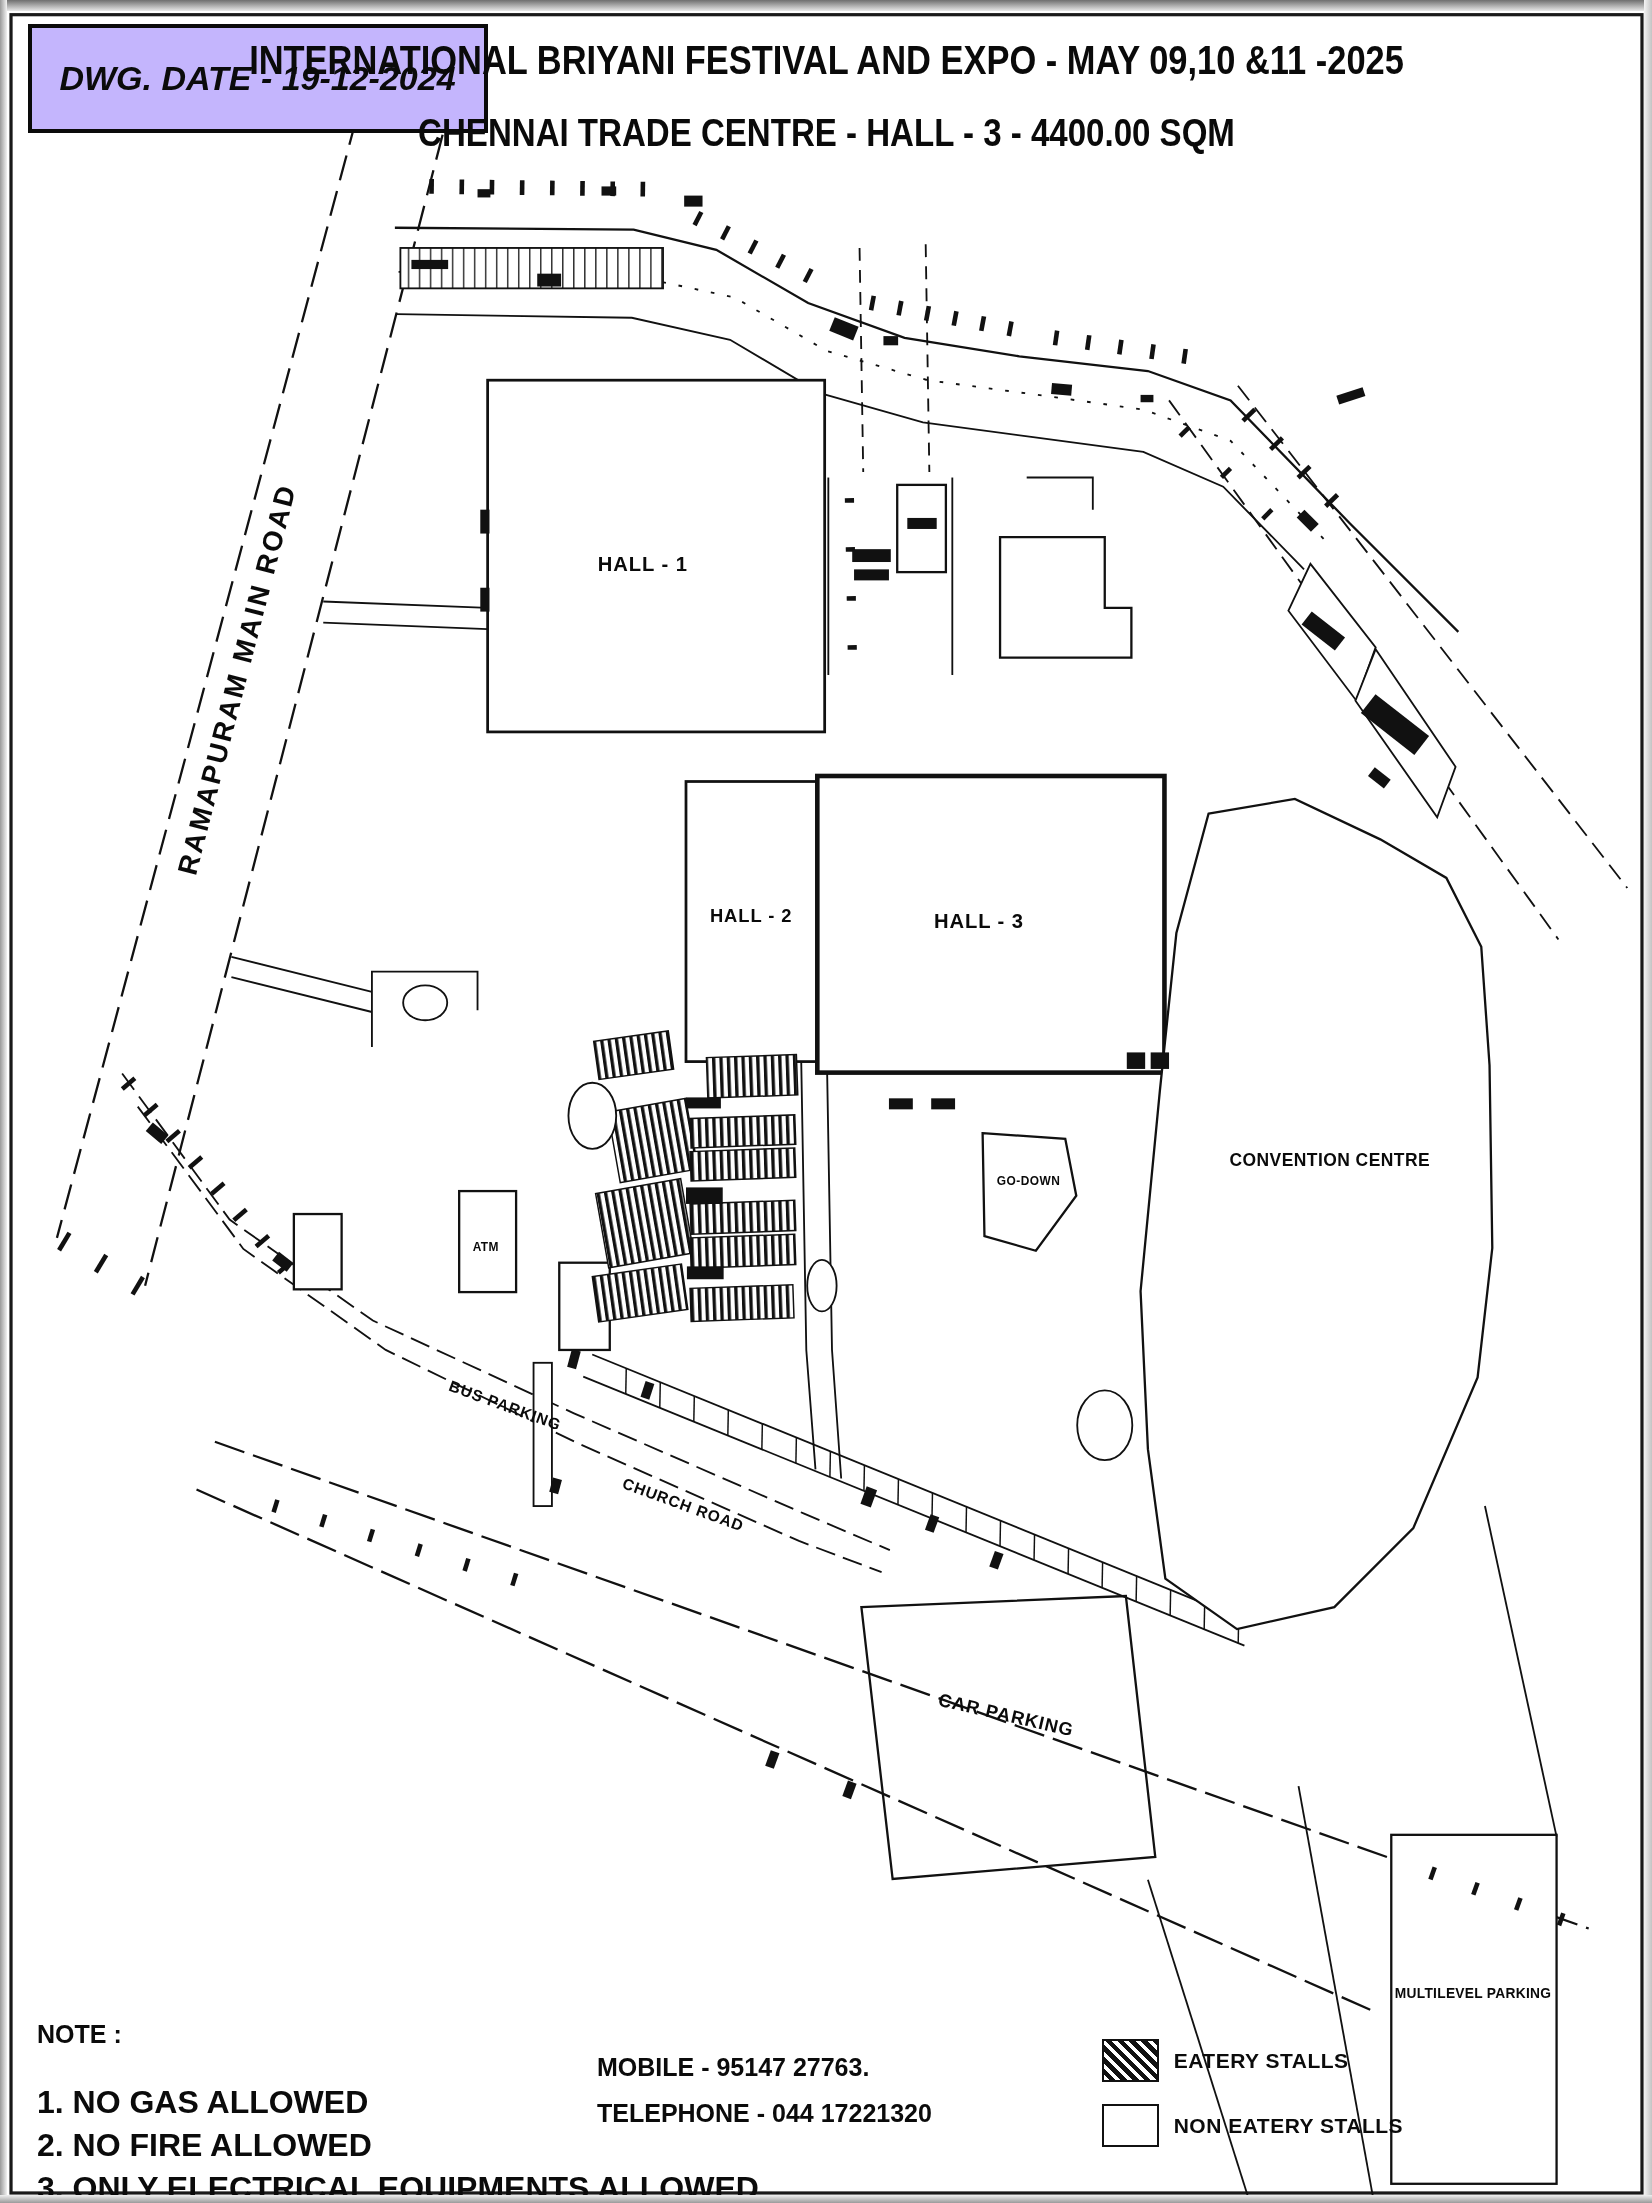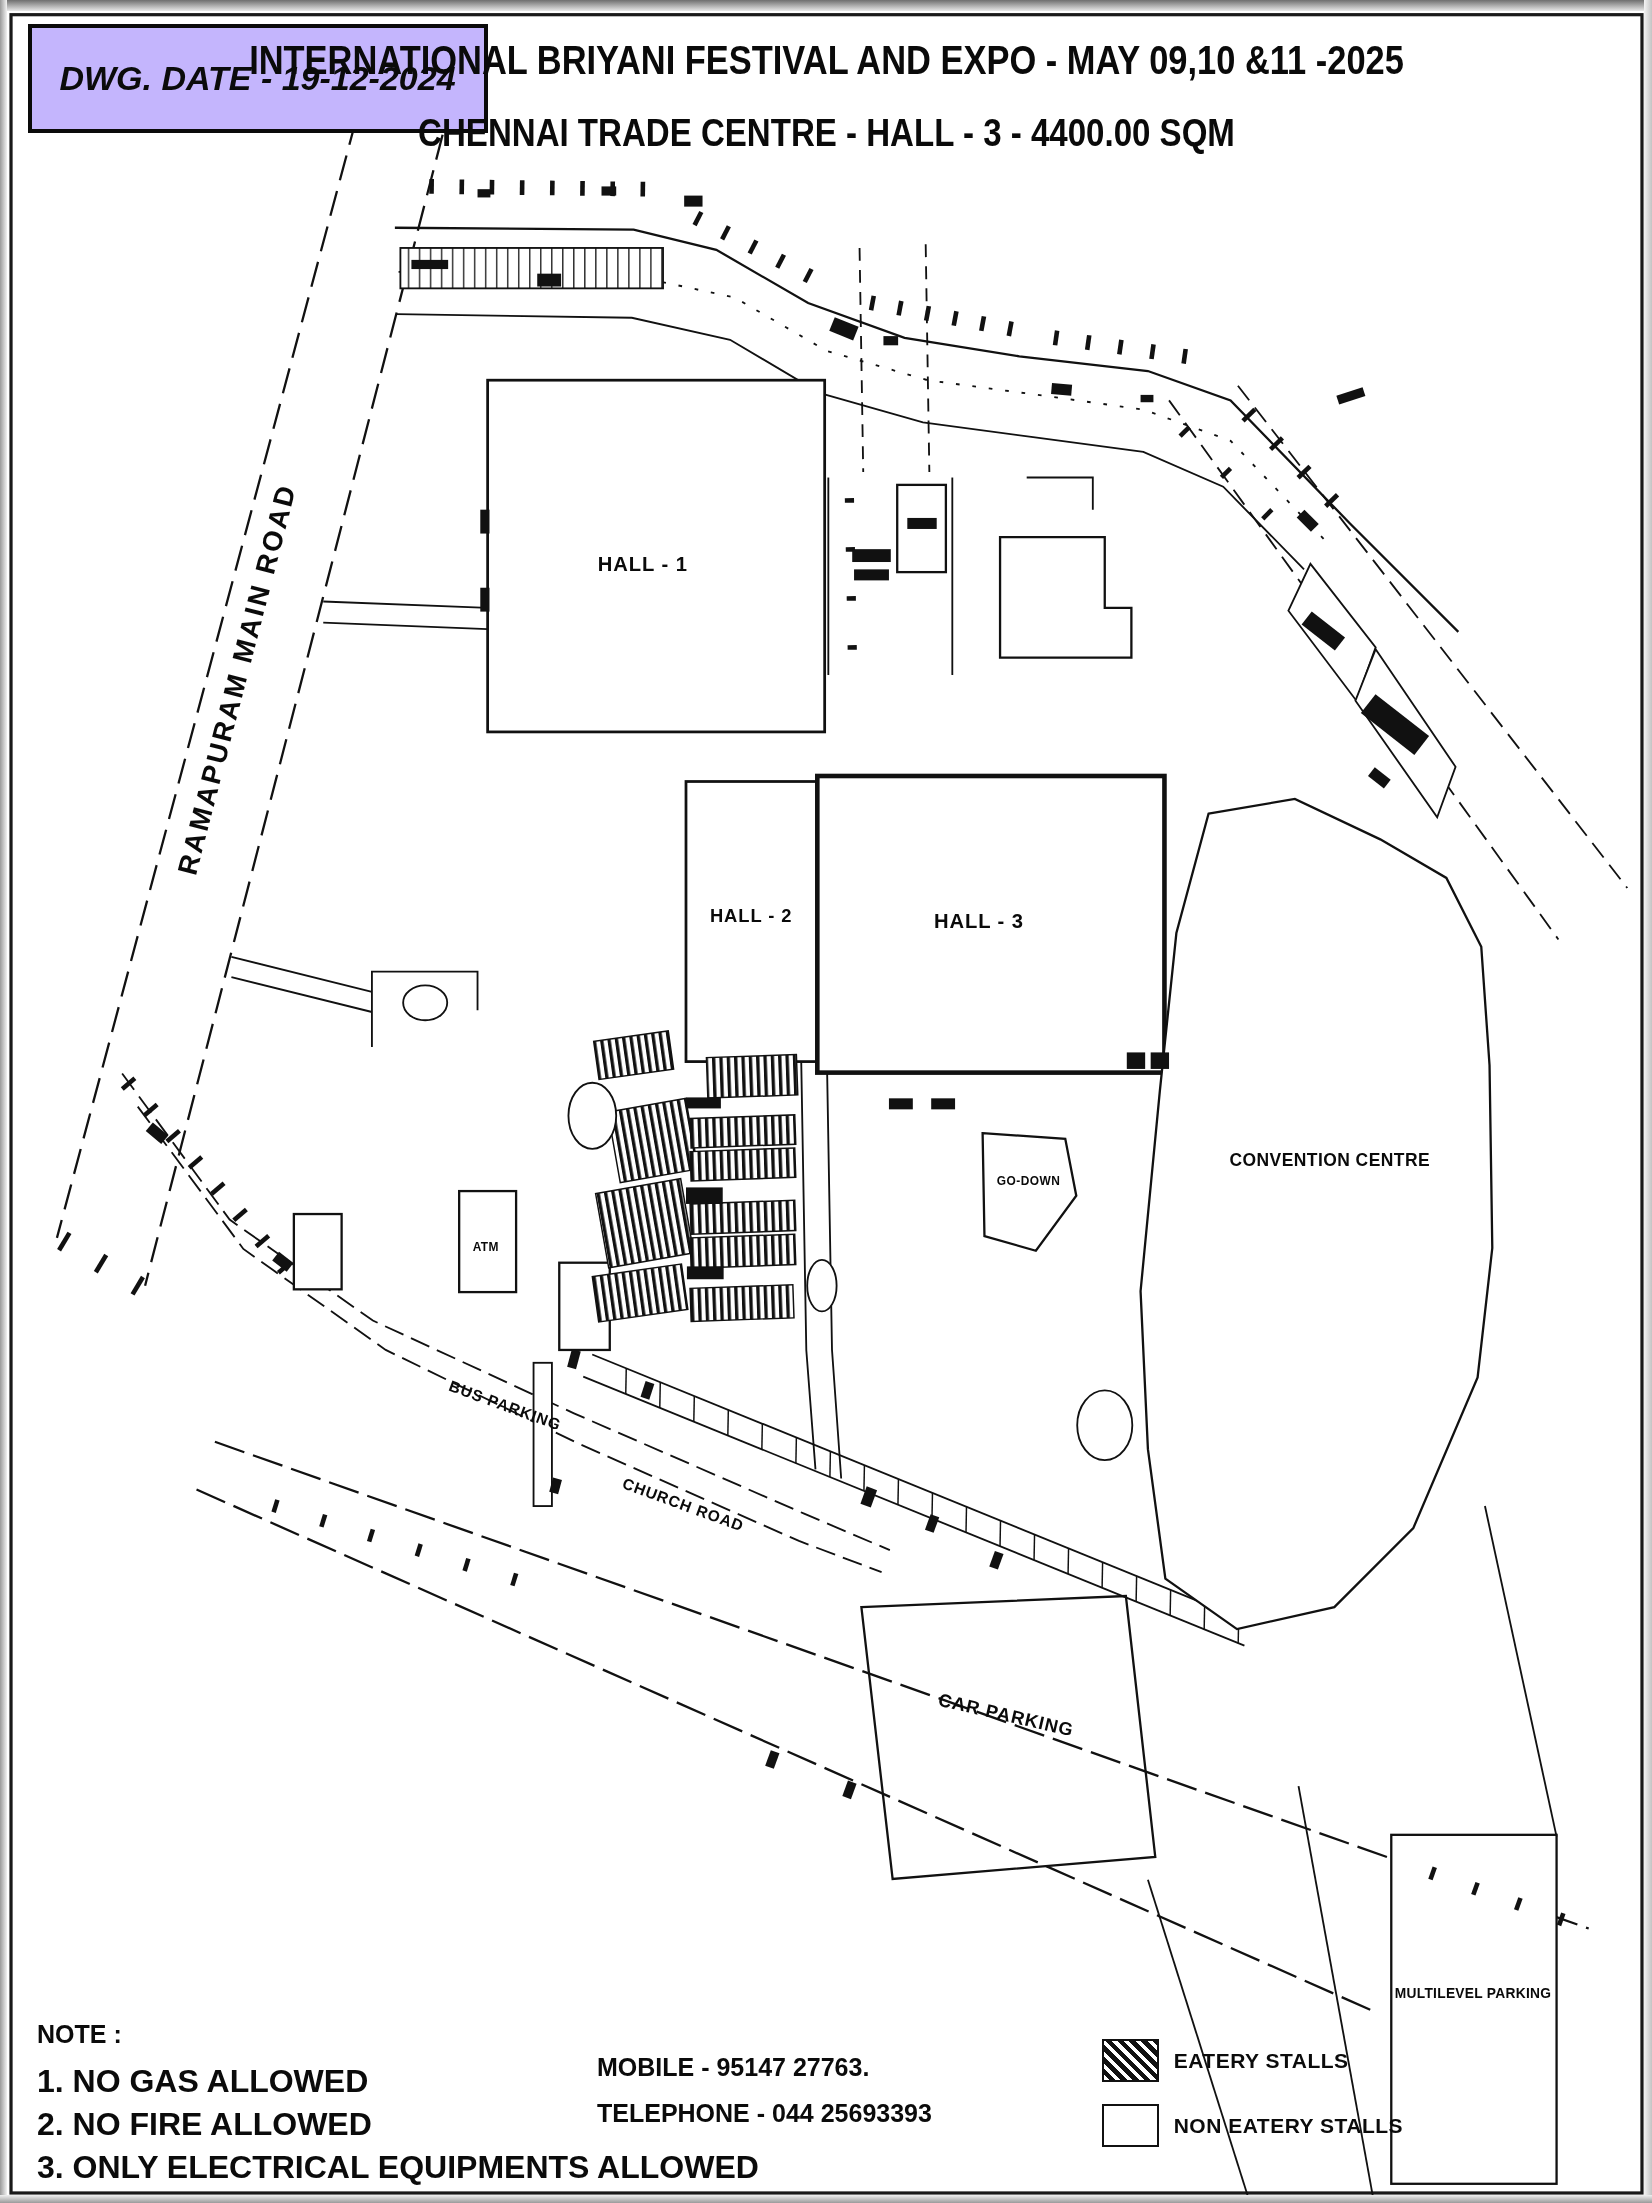--- a/index.html
+++ b/index.html
@@ -23,21 +23,21 @@
   #title1{top:37px;font-size:41px;transform:scaleX(.84);}
   #title2{top:112px;font-size:38px;transform:scaleX(.87);}
 
   .dwg-box{
     position:absolute;left:27.5px;top:24px;width:452px;height:101px;z-index:10;
     border:4.6px solid #0a0a0a;background:#c4b5fd;display:flex;align-items:center;justify-content:center;
     font-size:34px;font-weight:bold;font-style:italic;white-space:nowrap;
   }
 
   .notes{position:absolute;left:37px;top:2020px;z-index:10;font-weight:bold;}
-  .notes .h{font-size:25px;margin-bottom:11px;}
+  .notes .h{font-size:25px;margin-bottom:32px;}
   .notes .i{font-size:32px;line-height:43px;white-space:nowrap;}
 
   .contact{position:absolute;left:597px;top:2044px;z-index:10;font-weight:bold;}
   .contact div{font-size:25px;line-height:46px;white-space:nowrap;}
 
   .legend{position:absolute;left:1102px;top:2039px;z-index:10;text-align:right;}
   .legend .row{display:flex;align-items:center;margin-bottom:22px;}
   .legend .sw{width:53px;height:39px;border:2.8px solid #111;background:#fff;margin-right:14.7px;flex:0 0 auto;}
   .legend .sw.hatch{background:repeating-linear-gradient(45deg,#fff 0 3.7px,#111 3.7px 8.3px);}
   .legend .lab{font-size:21px;font-weight:bold;white-space:nowrap;letter-spacing:0.5px;}
@@ -290,21 +290,21 @@
 
 <div class="notes">
   <div class="h">NOTE :</div>
   <div class="i">1. NO GAS ALLOWED</div>
   <div class="i">2. NO FIRE ALLOWED</div>
   <div class="i">3. ONLY ELECTRICAL EQUIPMENTS ALLOWED</div>
 </div>
 
 <div class="contact">
   <div>MOBILE - 95147 27763.</div>
-  <div>TELEPHONE - 044 25693393</div>
+  <div>TELEPHONE - 044 17221320</div>
 </div>
 
 <div class="legend">
   <div class="row">
     <div class="sw hatch"></div>
     <div class="lab">EATERY STALLS</div>
   </div>
   <div class="row">
     <div class="sw"></div>
     <div class="lab">NON EATERY STALLS</div>

